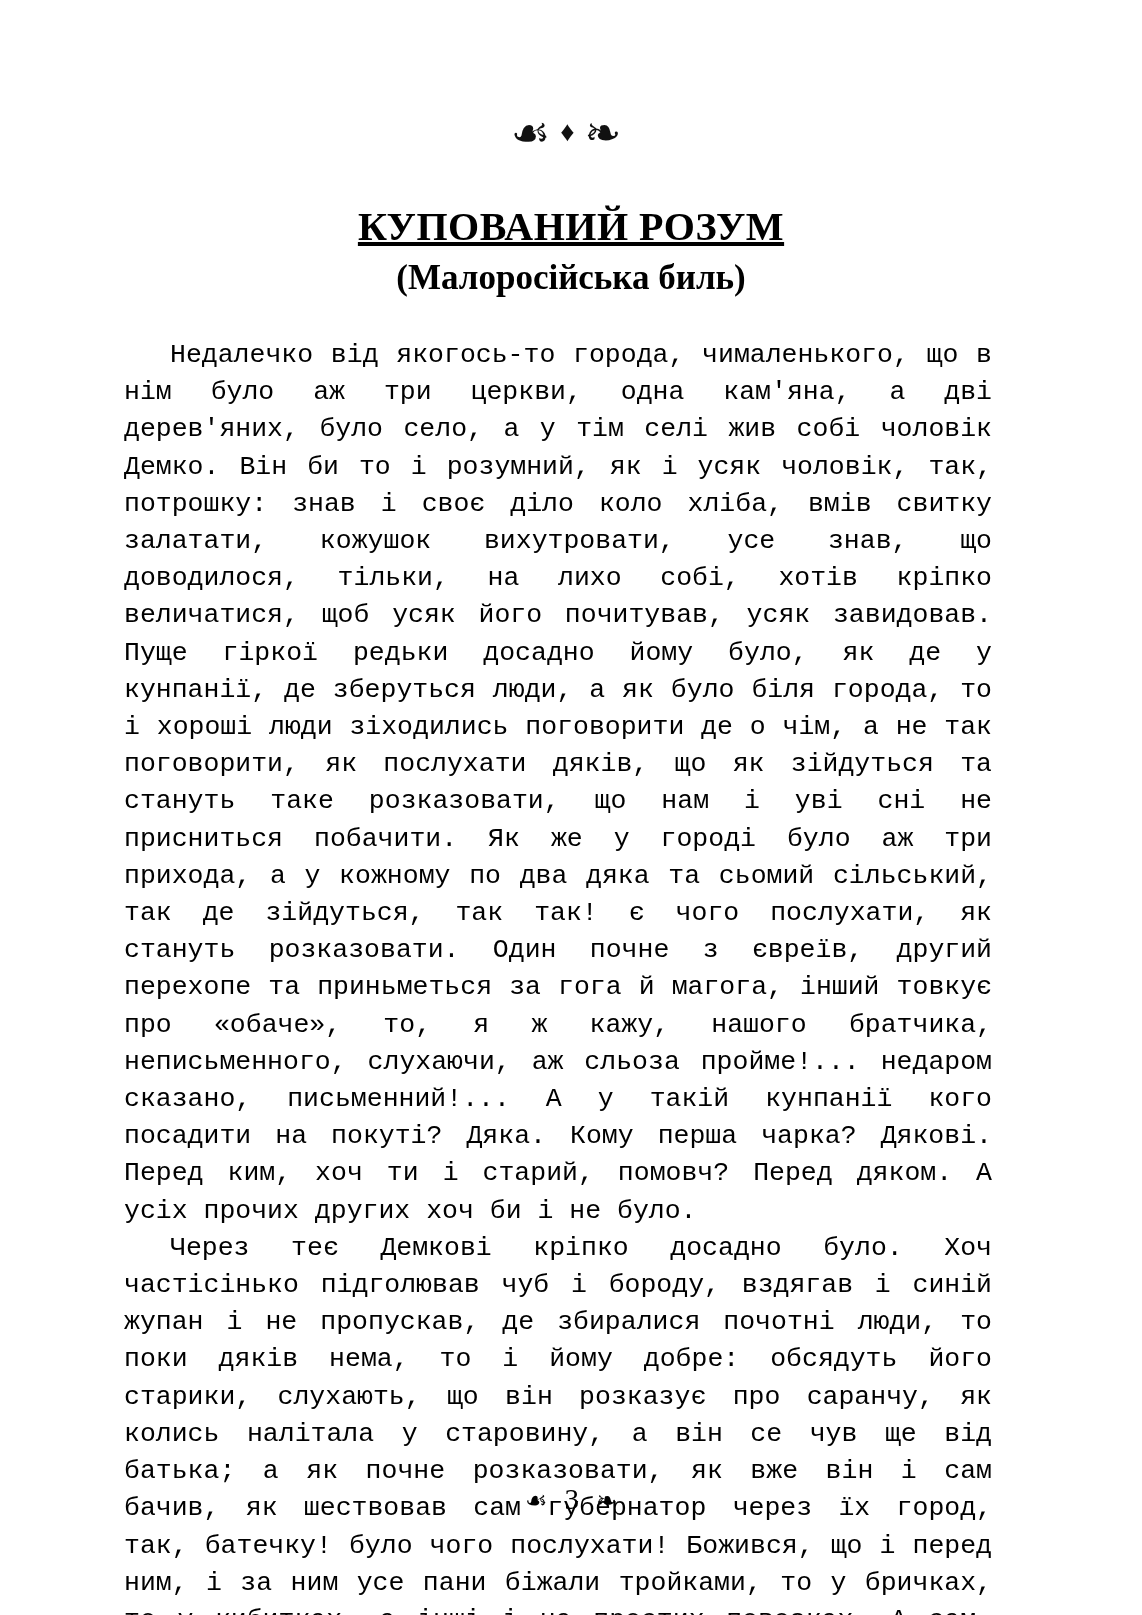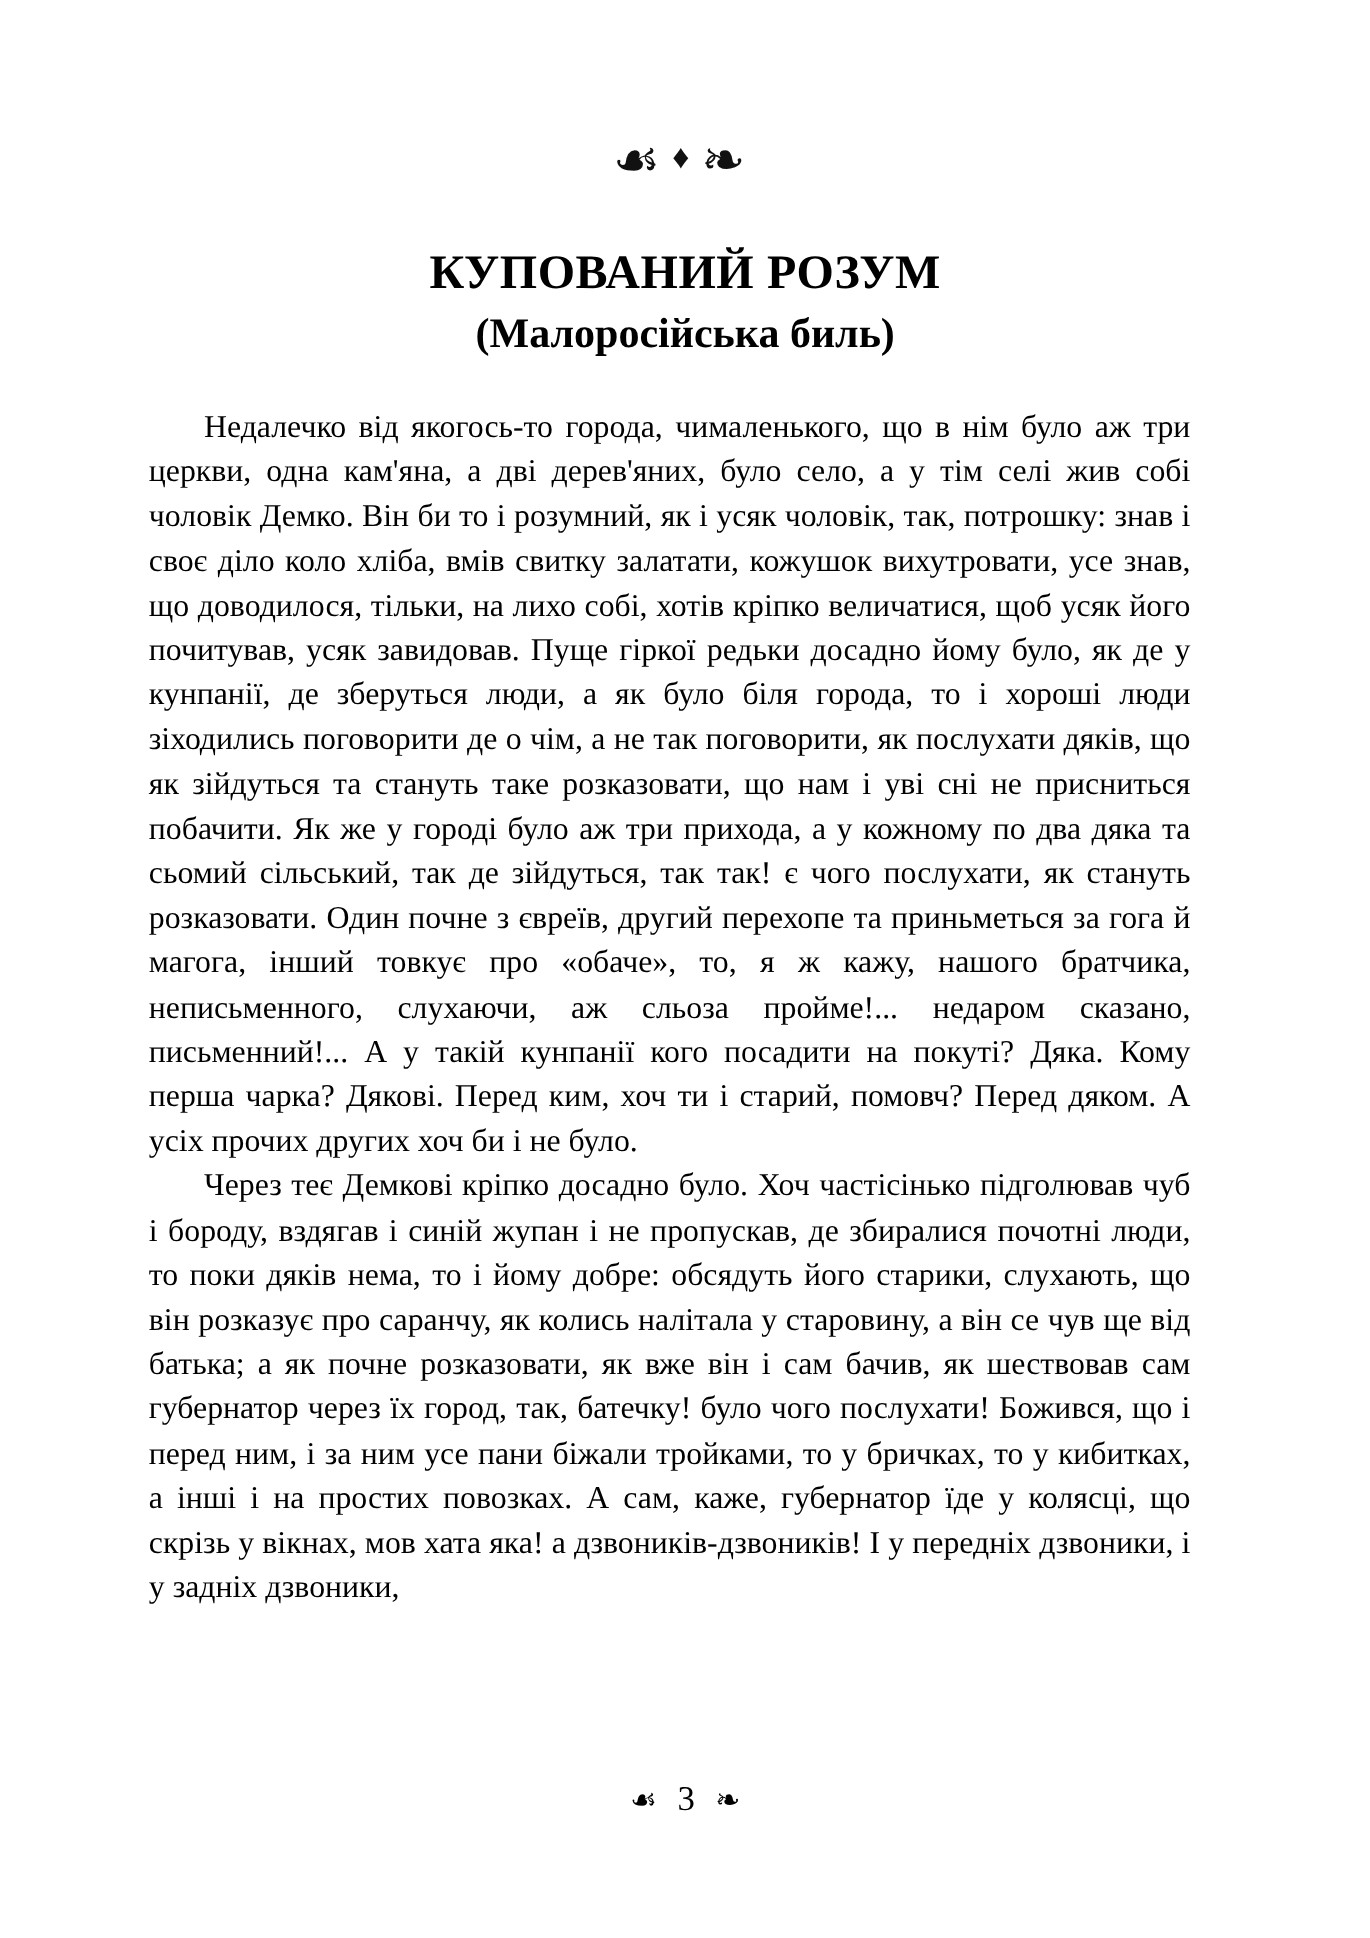--- a/index.html
+++ b/index.html
@@ -49,20 +49,21 @@
     width: 100%;
     text-align: center;
   }
   .doc-title {
     font-size: 40px;
     font-weight: bold;
     letter-spacing: 0.5px;
     line-height: 1.12;
     margin: 0;
     white-space: nowrap;
+    text-decoration: underline;
   }
   .doc-subtitle {
     font-size: 35px;
     font-weight: bold;
     line-height: 1.15;
     margin: 8px 0 16px 0;
     white-space: nowrap;
   }
 
   
@@ -73,20 +74,21 @@
     width: 868px;
     font-size: 26.5px;
     line-height: 37.2px;
     text-align: justify;
     text-justify: inter-word;
     hyphens: none;
   }
   .body-text p {
     margin: 0;
     text-indent: 46px;
+    font-family: Liberation Mono, monospace;
   }
 
   
   .page-footer {
     position: absolute;
     top: 1484px;
     left: 0;
     width: 100%;
     text-align: center;
     font-size: 27px;

